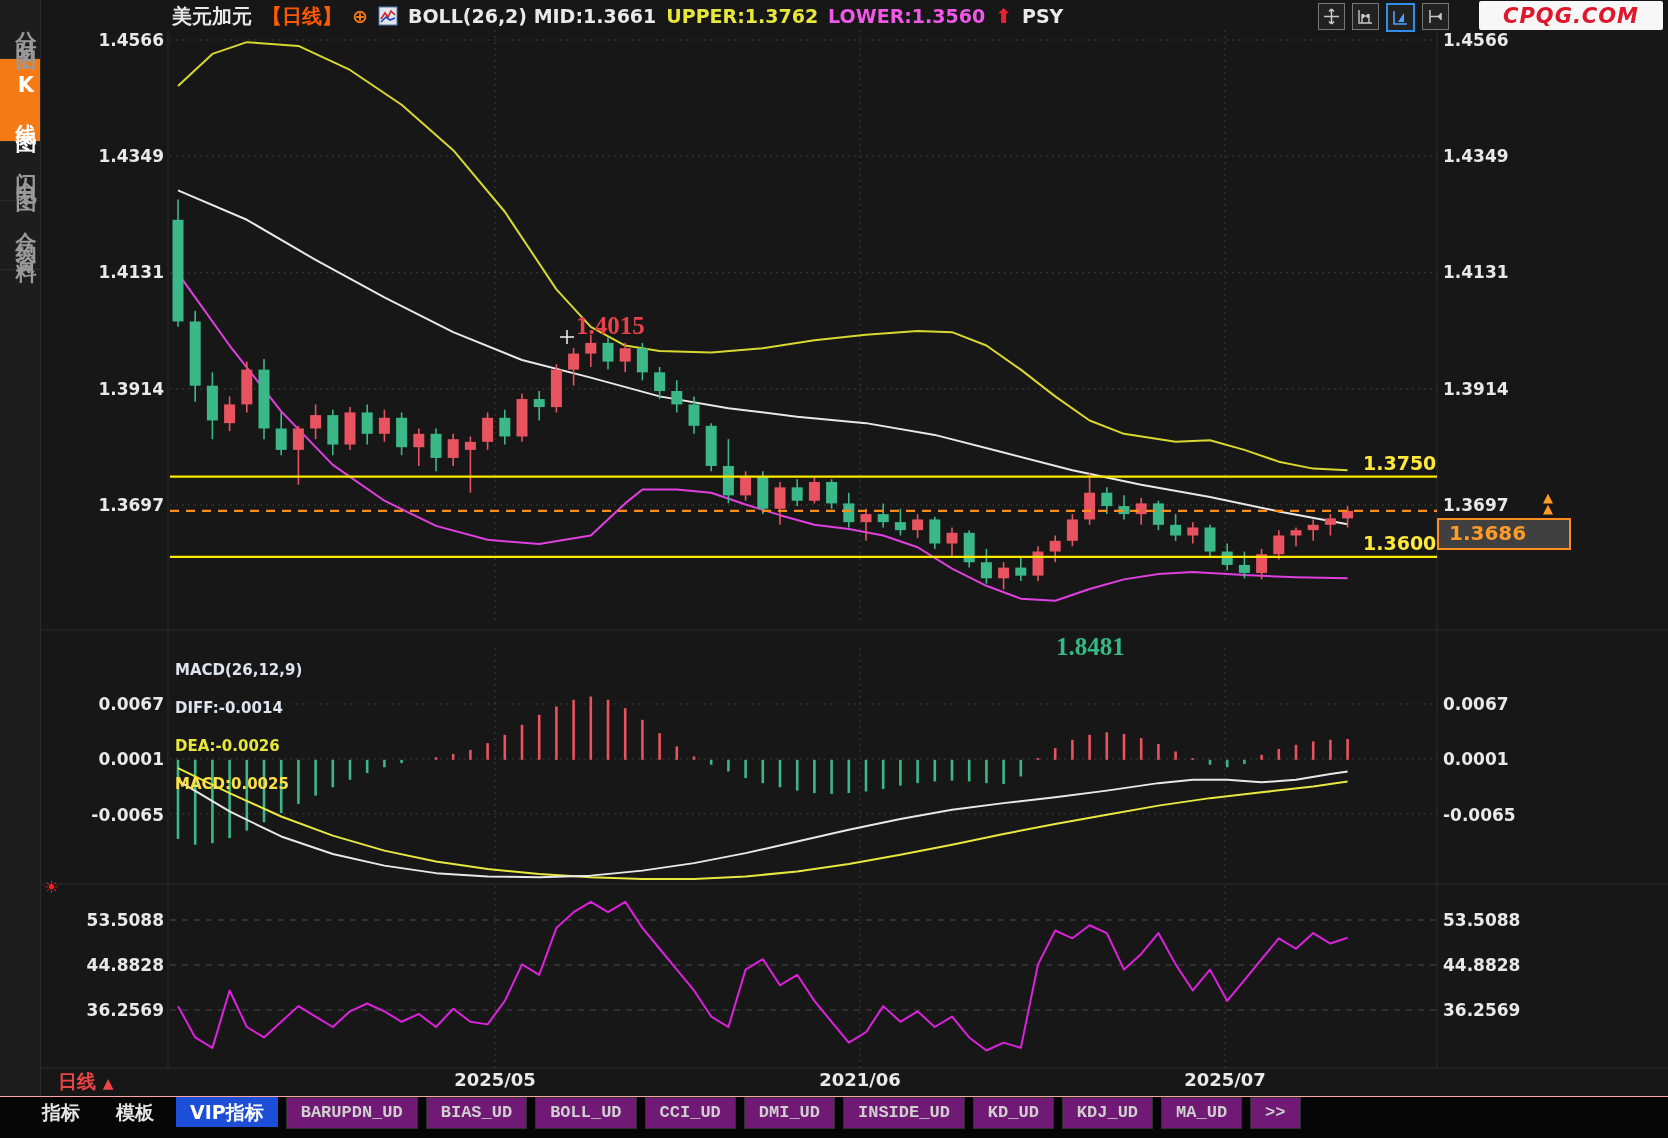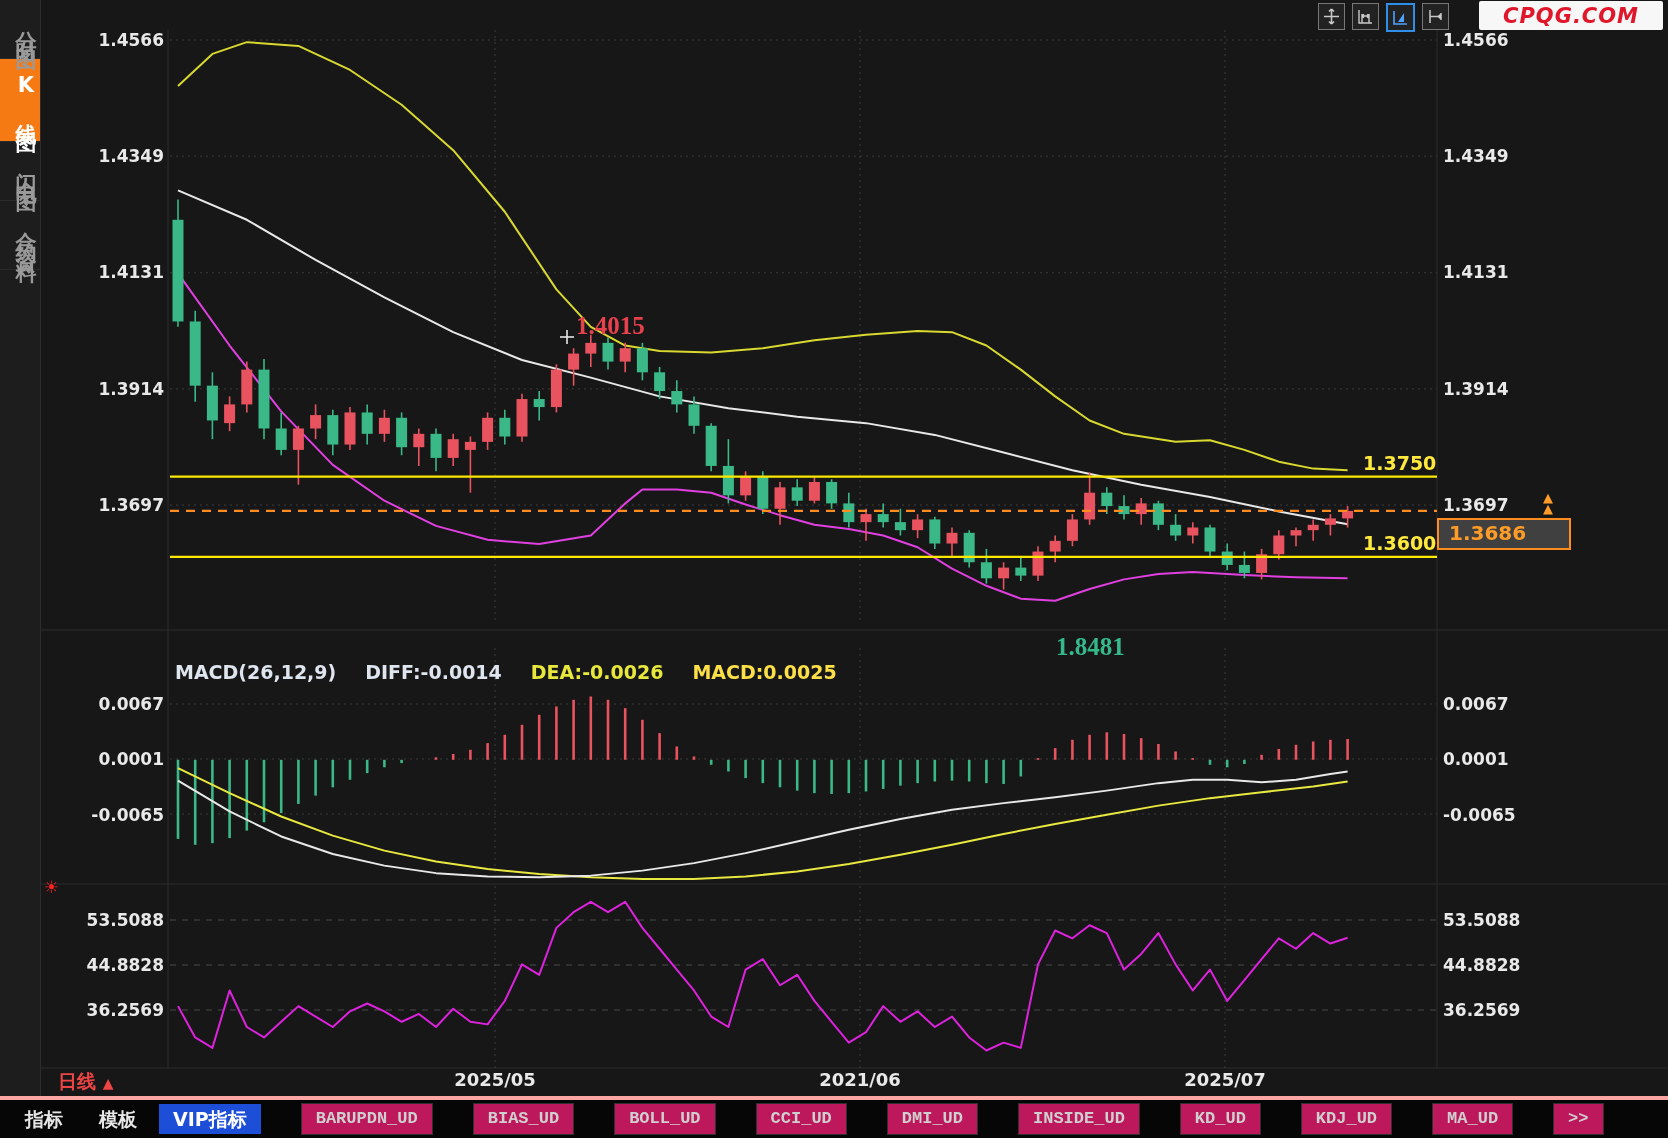--- a/index.html
+++ b/index.html
@@ -33,33 +33,33 @@
   
   .tick{height:19px;line-height:19px;font-size:17px;font-weight:bold;color:#e9e9e9;}
   .tick-l{left:58px;width:106px;text-align:right;}
   .tick-r{left:1443px;width:104px;text-align:left;}
   .lvl-label{color:#ffe93c;font-size:19px;font-weight:bold;}
   #last-box{left:1437px;top:518px;width:120px;height:28px;border:2px solid #ff8c1e;
             color:#ff9c28;font-size:20px;font-weight:bold;line-height:26px;padding-left:10px;background:#404040;}
   #latest-arrows{left:1543px;top:492px;color:#ff9c28;font-size:13px;line-height:11px;text-align:center;cursor:pointer;}
   .annot{font-size:25px;font-weight:bold;font-family:Liberation Serif, serif;}
   
-  .ind-row{display:flex;gap:29px;white-space:nowrap;font-size:19px;font-weight:bold;}
+  .ind-row{display:flex;gap:20px;white-space:nowrap;font-size:15px;font-weight:bold;flex-direction:column;}
   .c-white{color:#dfe5ee;} .c-yellow{color:#e8e83c;} .c-magenta{color:#fde047;}
   #alert-icon{left:44px;top:877px;color:#ff1f1f;font-size:17px;}
   
   .x-tick{top:1069px;width:120px;text-align:center;font-size:18px;font-weight:bold;color:#e9e9e9;}
   #footer-period{left:58px;top:1069px;color:#ef4444;font-size:19px;font-weight:bold;}
   #watermark{left:1438px;top:1090px;color:#9aa0a6;font-size:29px;letter-spacing:1px;}
   
-  #tabbar{left:0px;top:1096px;width:1668px;height:42px;background:#060606;border-top:4px solid #fca5a5;
-          display:flex;align-items:center;gap:8px;padding-left:11px;box-sizing:border-box;}
+  #tabbar{left:0px;top:1096px;width:1668px;height:42px;background:#060606;border-top:1px solid #fca5a5;
+          display:flex;align-items:flex-start;gap:8px;padding-left:28px;box-sizing:border-box;}
   .tab{height:30px;line-height:30px;padding:0 14px;color:#e6e6e6;font-size:19px;font-weight:bold;cursor:pointer;}
-  .tab.ud{font-family:"Liberation Mono","DejaVu Sans Mono",monospace;color:#cfcfcf;background:#be185d;
-          border:1px solid #303030;font-size:17px;margin-left:32px;}
+  .tab.ud{font-family:"Liberation Mono","DejaVu Sans Mono",monospace;color:#cfcfcf;background:#701a75;
+          border:1px solid #303030;font-size:17px;}
   .tab.active{background:#1d4ed8;color:#fff;border:none;}
 </style>
 </head>
 <body>
 <div id="app">
 
   <svg id="chart" class="abs" style="left:0;top:0" width="1668" height="1138" viewBox="0 0 1668 1138">
       <line x1="168" y1="30" x2="168" y2="1068" stroke="#2d2d2d" stroke-width="1"></line>
       <line x1="1437" y1="30" x2="1437" y2="1068" stroke="#2d2d2d" stroke-width="1"></line>
       <line x1="40" y1="630" x2="1668" y2="630" stroke="#2d2d2d" stroke-width="1"></line>
@@ -324,20 +324,35 @@
       </g>
     </svg>
 
   <div id="sidebar" class="abs">
     <div class="side-item">分时图</div>
     <div class="side-item active">K线图</div>
     <div class="side-item">闪电图</div>
     <div class="side-item">合约资料</div>
   </div>
 
+  <div id="header" class="abs">
+    <span class="h-txt">美元加元</span>
+    <span class="h-txt h-period">【日线】</span>
+    <span class="h-oplus">⊕</span>
+    <svg width="20" height="20">
+      <rect x="1" y="1" width="18" height="18" fill="#dfe5ee" stroke="#5577aa"></rect>
+      <polyline points="3,13 7,7 10,11 13,5 17,9" fill="none" stroke="#d02020" stroke-width="1.6"></polyline>
+      <polyline points="3,16 8,11 12,14 17,12" fill="none" stroke="#2040c0" stroke-width="1.6"></polyline>
+    </svg>
+    <span class="h-mid">BOLL(26,2) MID:1.3661</span>
+    <span class="h-upper">UPPER:1.3762</span>
+    <span class="h-lower">LOWER:1.3560</span>
+    <span class="h-arrow">⬆</span>
+    <span class="h-mid">PSY</span>
+  </div>
 
   <div id="toolbar" class="abs">
     <div class="tool-btn">
       <svg width="17" height="17">
           <path d="M8.5 1 L8.5 16 M1 8.5 L16 8.5 M8.5 1 l-2.5 2.5 M8.5 1 l2.5 2.5 M8.5 16 l-2.5-2.5 M8.5 16 l2.5-2.5" stroke="#c8c8c8" stroke-width="1.6" fill="none"></path>
         </svg>
     </div>
     <div class="tool-btn">
       <svg width="17" height="17">
           <path d="M2 2 L2 15 L15 15 M5 15 l0 -9 M12 15 l0 -9 M5 8 l7 0 M5 8 l2-1.6 M5 8 l2 1.6 M12 8 l-2 -1.6 M12 8 l-2 1.6" stroke="#c8c8c8" stroke-width="1.4" fill="none"></path>

